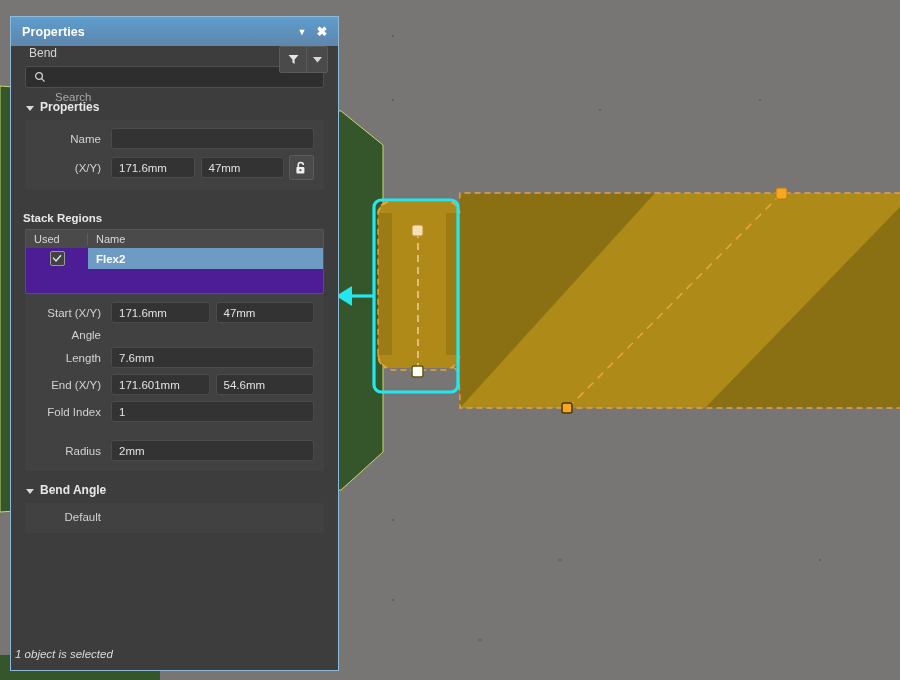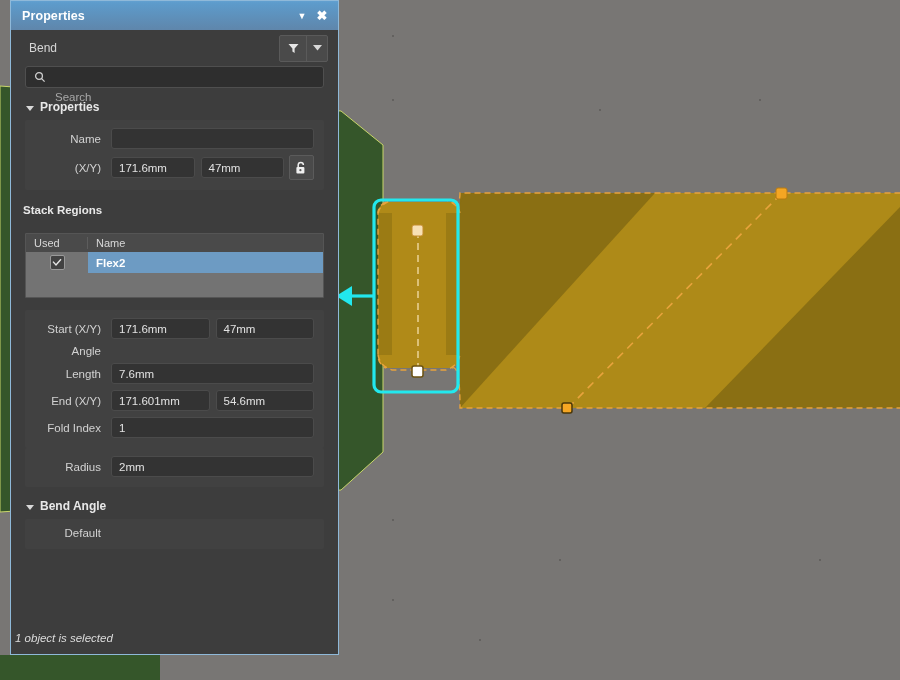--- a/index.html
+++ b/index.html
@@ -10,21 +10,21 @@
     font-family: "Liberation Sans", sans-serif;
   }
   #root { position: relative; width: 900px; height: 680px; overflow: hidden; }
 
   
   .viewport { position: absolute; inset: 0; background: #787674; }
   .vp-svg { position: absolute; left: 0; top: 0; }
 
   
   .panel {
-    position: absolute; left: 10px; top: 0;
+    position: absolute; left: 10px; top: 16px;
     width: 329px; height: 655px;
     background: #3d3d3d;
     border: 1px solid #8fb9d9;
     box-sizing: border-box;
     display: flex; flex-direction: column;
     box-shadow: 0 0 0 0 rgba(0,0,0,0);
   }
   .titlebar {
     height: 29px; flex: 0 0 29px;
     background: linear-gradient(to bottom,#62a0d0 0%,#5d9bcb 8%,#5f86ab 100%);
@@ -41,21 +41,21 @@
     color: #ffffff; font-size: 11px; cursor: pointer;
   }
   .tb-btn.caret { font-size: 9px; }
   .tb-btn.close { font-size: 13px; font-weight: bold; padding-bottom:1px;}
 
   .panel-body {
     flex: 1; background: #3d3d3d; position: relative; overflow: hidden;
   }
 
   .subhead {
-    height: 36px; display: flex; align-items: center;
+    height: 20px; display: flex; align-items: flex-start;
     padding: 0 10px 0 18px; box-sizing: border-box;
   }
   .subhead .objname { color: #d6d6d6; font-size: 12px; flex: 1; }
   .filtergroup { display: flex; height: 25px; border: 1px solid #5a5a5a; background:#4a4a4a; border-radius:2px; overflow:hidden;}
   .filterbtn { width: 26px; display: flex; align-items: center; justify-content: center; cursor: pointer;}
   .filterbtn.split { width: 20px; border-left: 1px solid #5a5a5a; }
 
   .searchrow { padding: 0 14px; }
   .searchbox {
     height: 22px; background: #2e2e2e; border: 1px solid #4f4f4f; border-radius: 3px;
@@ -98,21 +98,21 @@
   .gap { width: 6px; flex: 0 0 6px; }
   .lockbtn {
     flex: 0 0 23px; width: 23px; height: 23px; margin-left: 5px;
     background: #4a4a4a; border: 1px solid #5b5b5b; border-radius: 2px;
     display: flex; align-items: center; justify-content: center; cursor: pointer;
   }
 
   
   .stack-title { color: #e8e8e8; font-size: 11.5px; font-weight: bold; padding: 2px 0 5px 12px; }
   .table {
-    margin: 12px 14px; border: 1px solid #555; background: #737373; border-radius: 1px;
+    margin: 0 14px; border: 1px solid #555; background: #4c1d95; border-radius: 1px;
   }
   .thead { display: flex; background: #4a4a4a; height: 18px; align-items: center; }
   .th { color: #d8d8d8; font-size: 11px; padding-left: 8px; }
   .th.used { width: 62px; flex: 0 0 62px; border-right: 1px solid #5d5d5d; box-sizing: border-box;}
   .th.name { flex: 1; }
   .trow { display: flex; height: 21px; align-items: center; font-weight: bold; }
   .td-used { width: 62px; flex: 0 0 62px; display: flex; align-items: center; justify-content: center;}
   .cbox {
     width: 13px; height: 13px; border: 1px solid #9a9a9a; background: #424242;
     border-radius: 2px; display: flex; align-items: center; justify-content: center;
@@ -243,21 +243,21 @@
           <span class="lockbtn">
             <svg width="13" height="14" viewBox="0 0 13 14">
               <path d="M3.2,6 L3.2,4.1 A2.6,2.6 0 0 1 8.4,4.1" fill="none" stroke="#f0f0f0" stroke-width="1.5"></path>
               <rect x="1.4" y="6" width="8" height="6.4" rx="1" fill="#f0f0f0"></rect>
               <circle cx="5.4" cy="9.2" r="1.1" fill="#5a5a5a"></circle>
             </svg>
           </span>
         </div>
       </div>
 
-      <div class="stack-title" style="margin-top:12px;">Stack Regions</div>
+      <div class="stack-title" style="margin-top:20px;">Stack Regions</div>
       <div class="table">
         <div class="thead">
           <span class="th used">Used</span>
           <span class="th name">Name</span>
         </div>
         <div class="trow">
           <span class="td-used">
             <span class="cbox">
               <svg width="10" height="9" viewBox="0 0 10 9">
                   <polyline points="1,3.6 4,7 9,1.2" fill="none" stroke="#e6e6e6" stroke-width="1.4"></polyline>

